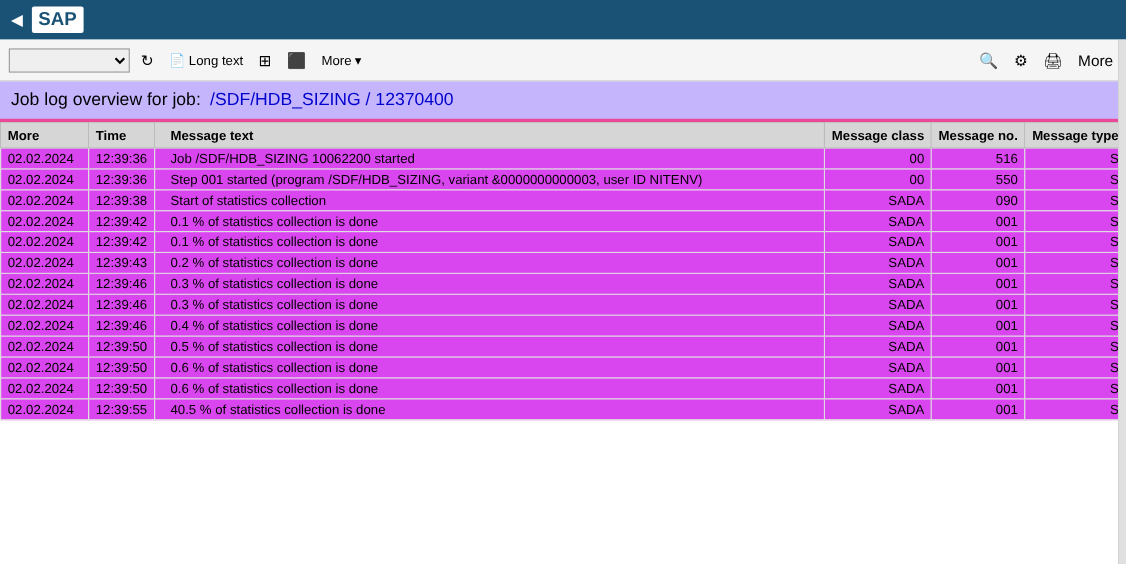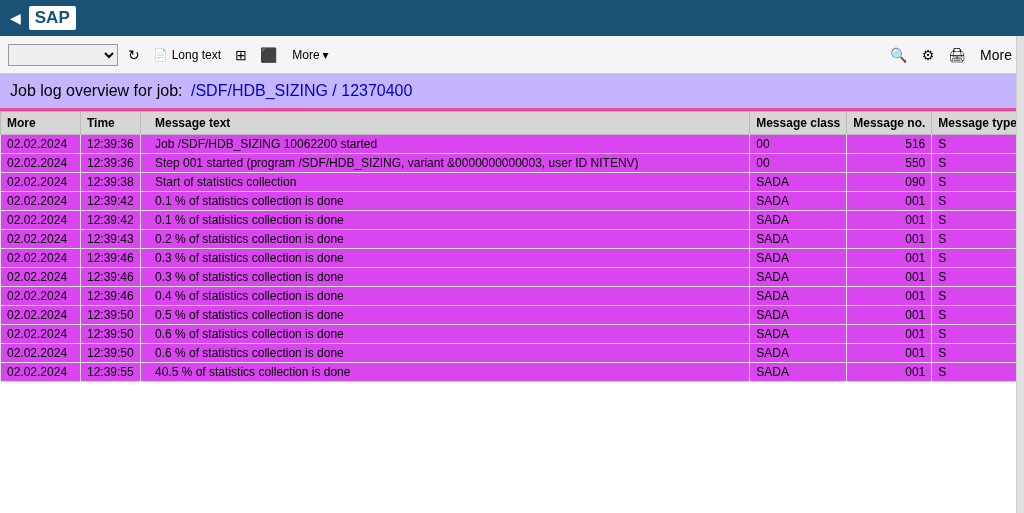--- a/index.html
+++ b/index.html
@@ -114,23 +114,23 @@
       background: #d946ef;
     }
     tbody td {
       border: 1px solid #ddd;
       padding: 2px 6px;
       white-space: nowrap;
     }
     .col-date { width: 80px; }
     .col-time { width: 60px; }
     .col-msg { width: auto; padding-left: 14px; }
-    .col-class { width: 90px; text-align: left; }
+    .col-class { width: 90px; text-align: right; }
     .col-no { width: 80px; text-align: right; }
-    .col-type { width: 80px; text-align: left; margin-top: 16px; }
+    .col-type { width: 80px; text-align: right; margin-top: 16px; }
 
     
     .right-scrollbar {
       position: fixed;
       right: 0;
       top: 36px;
       width: 8px;
       height: 477px;
       background: #e0e0e0;
       border-left: 1px solid #ccc;

